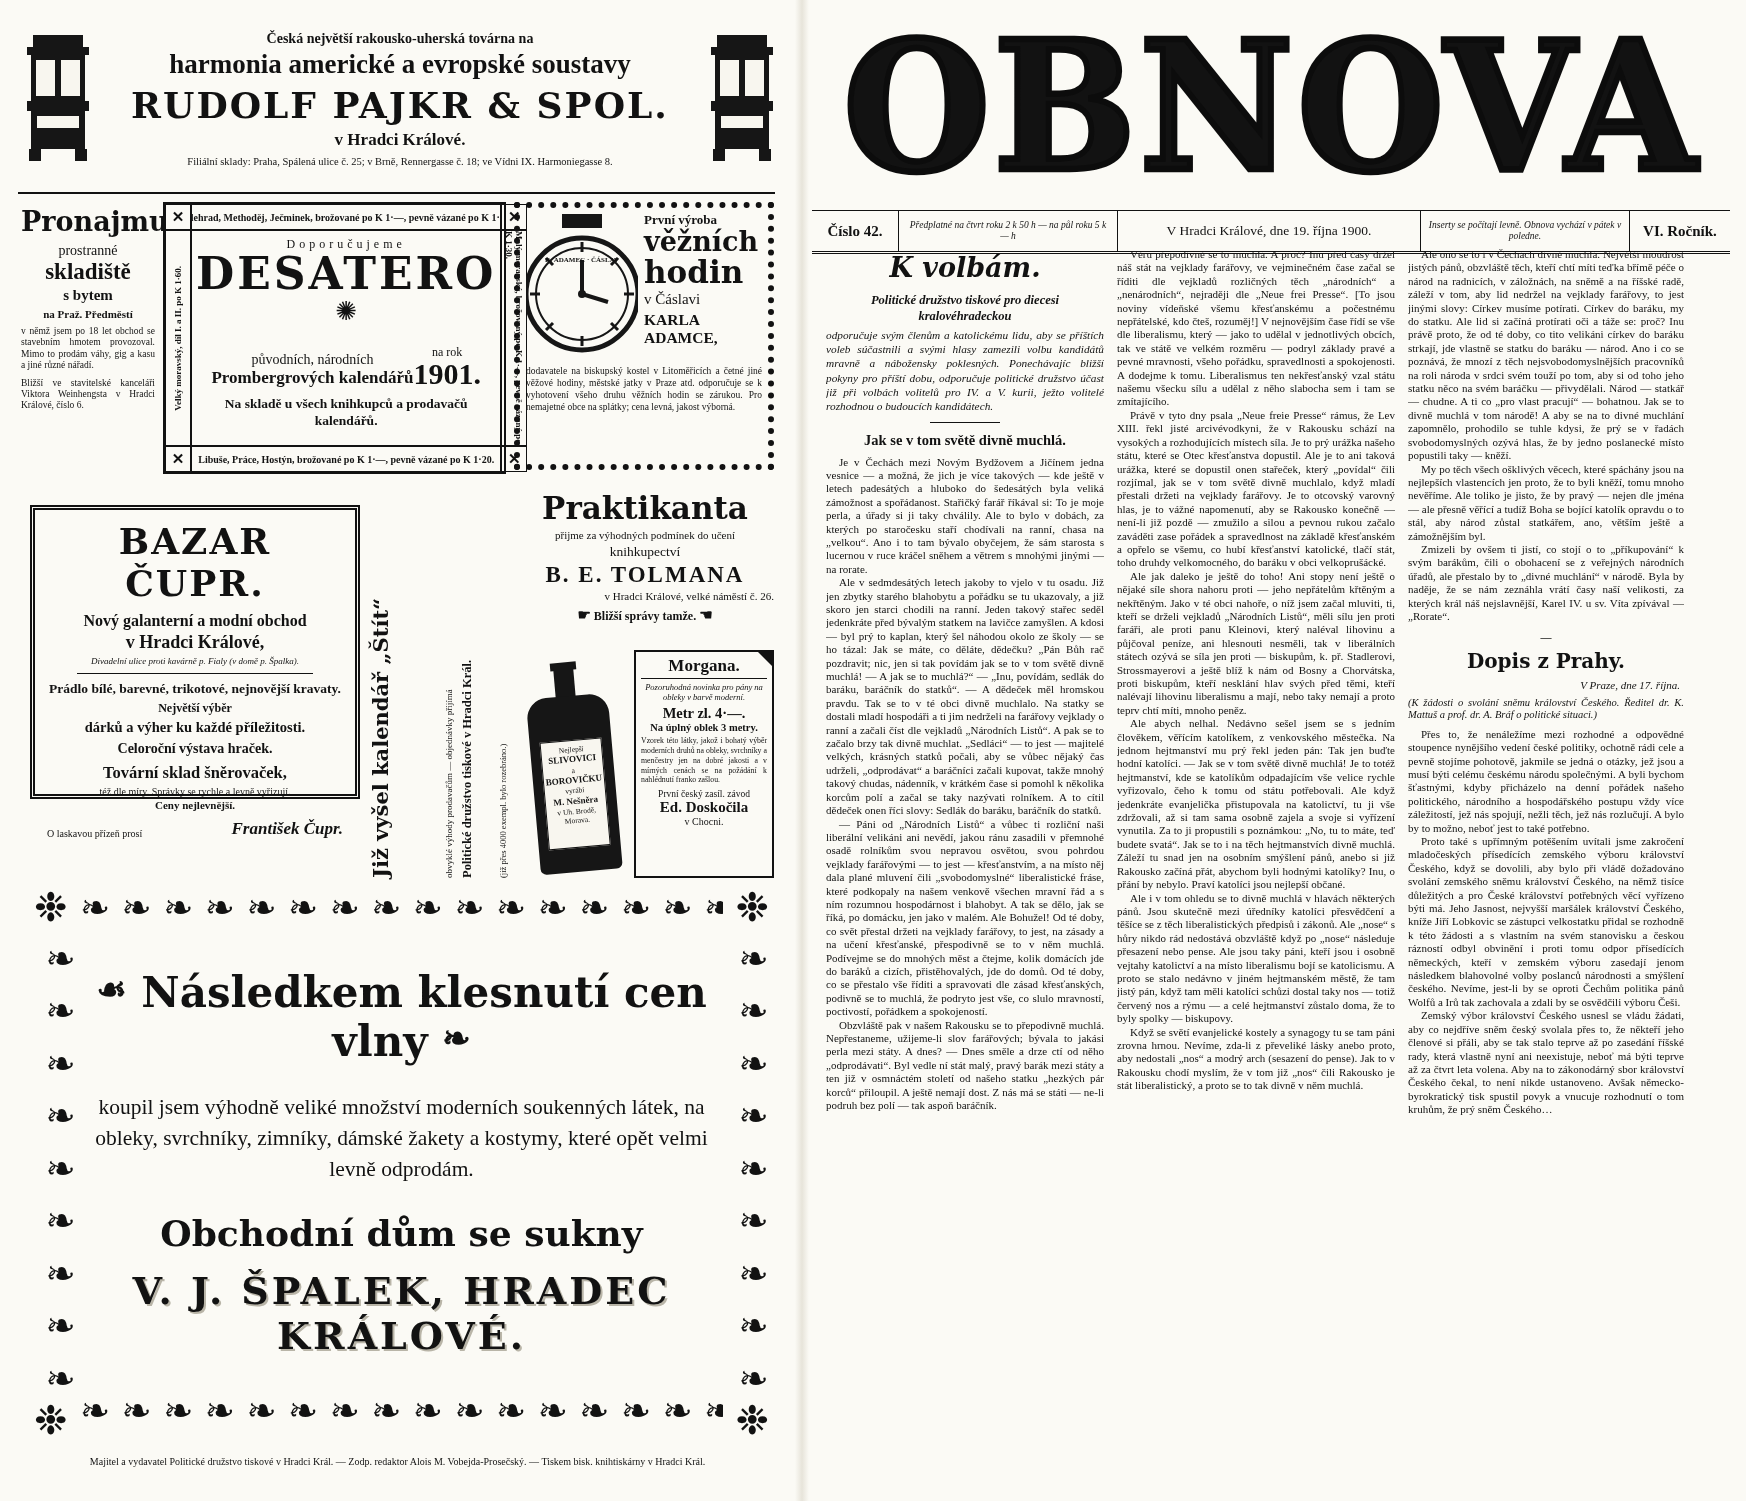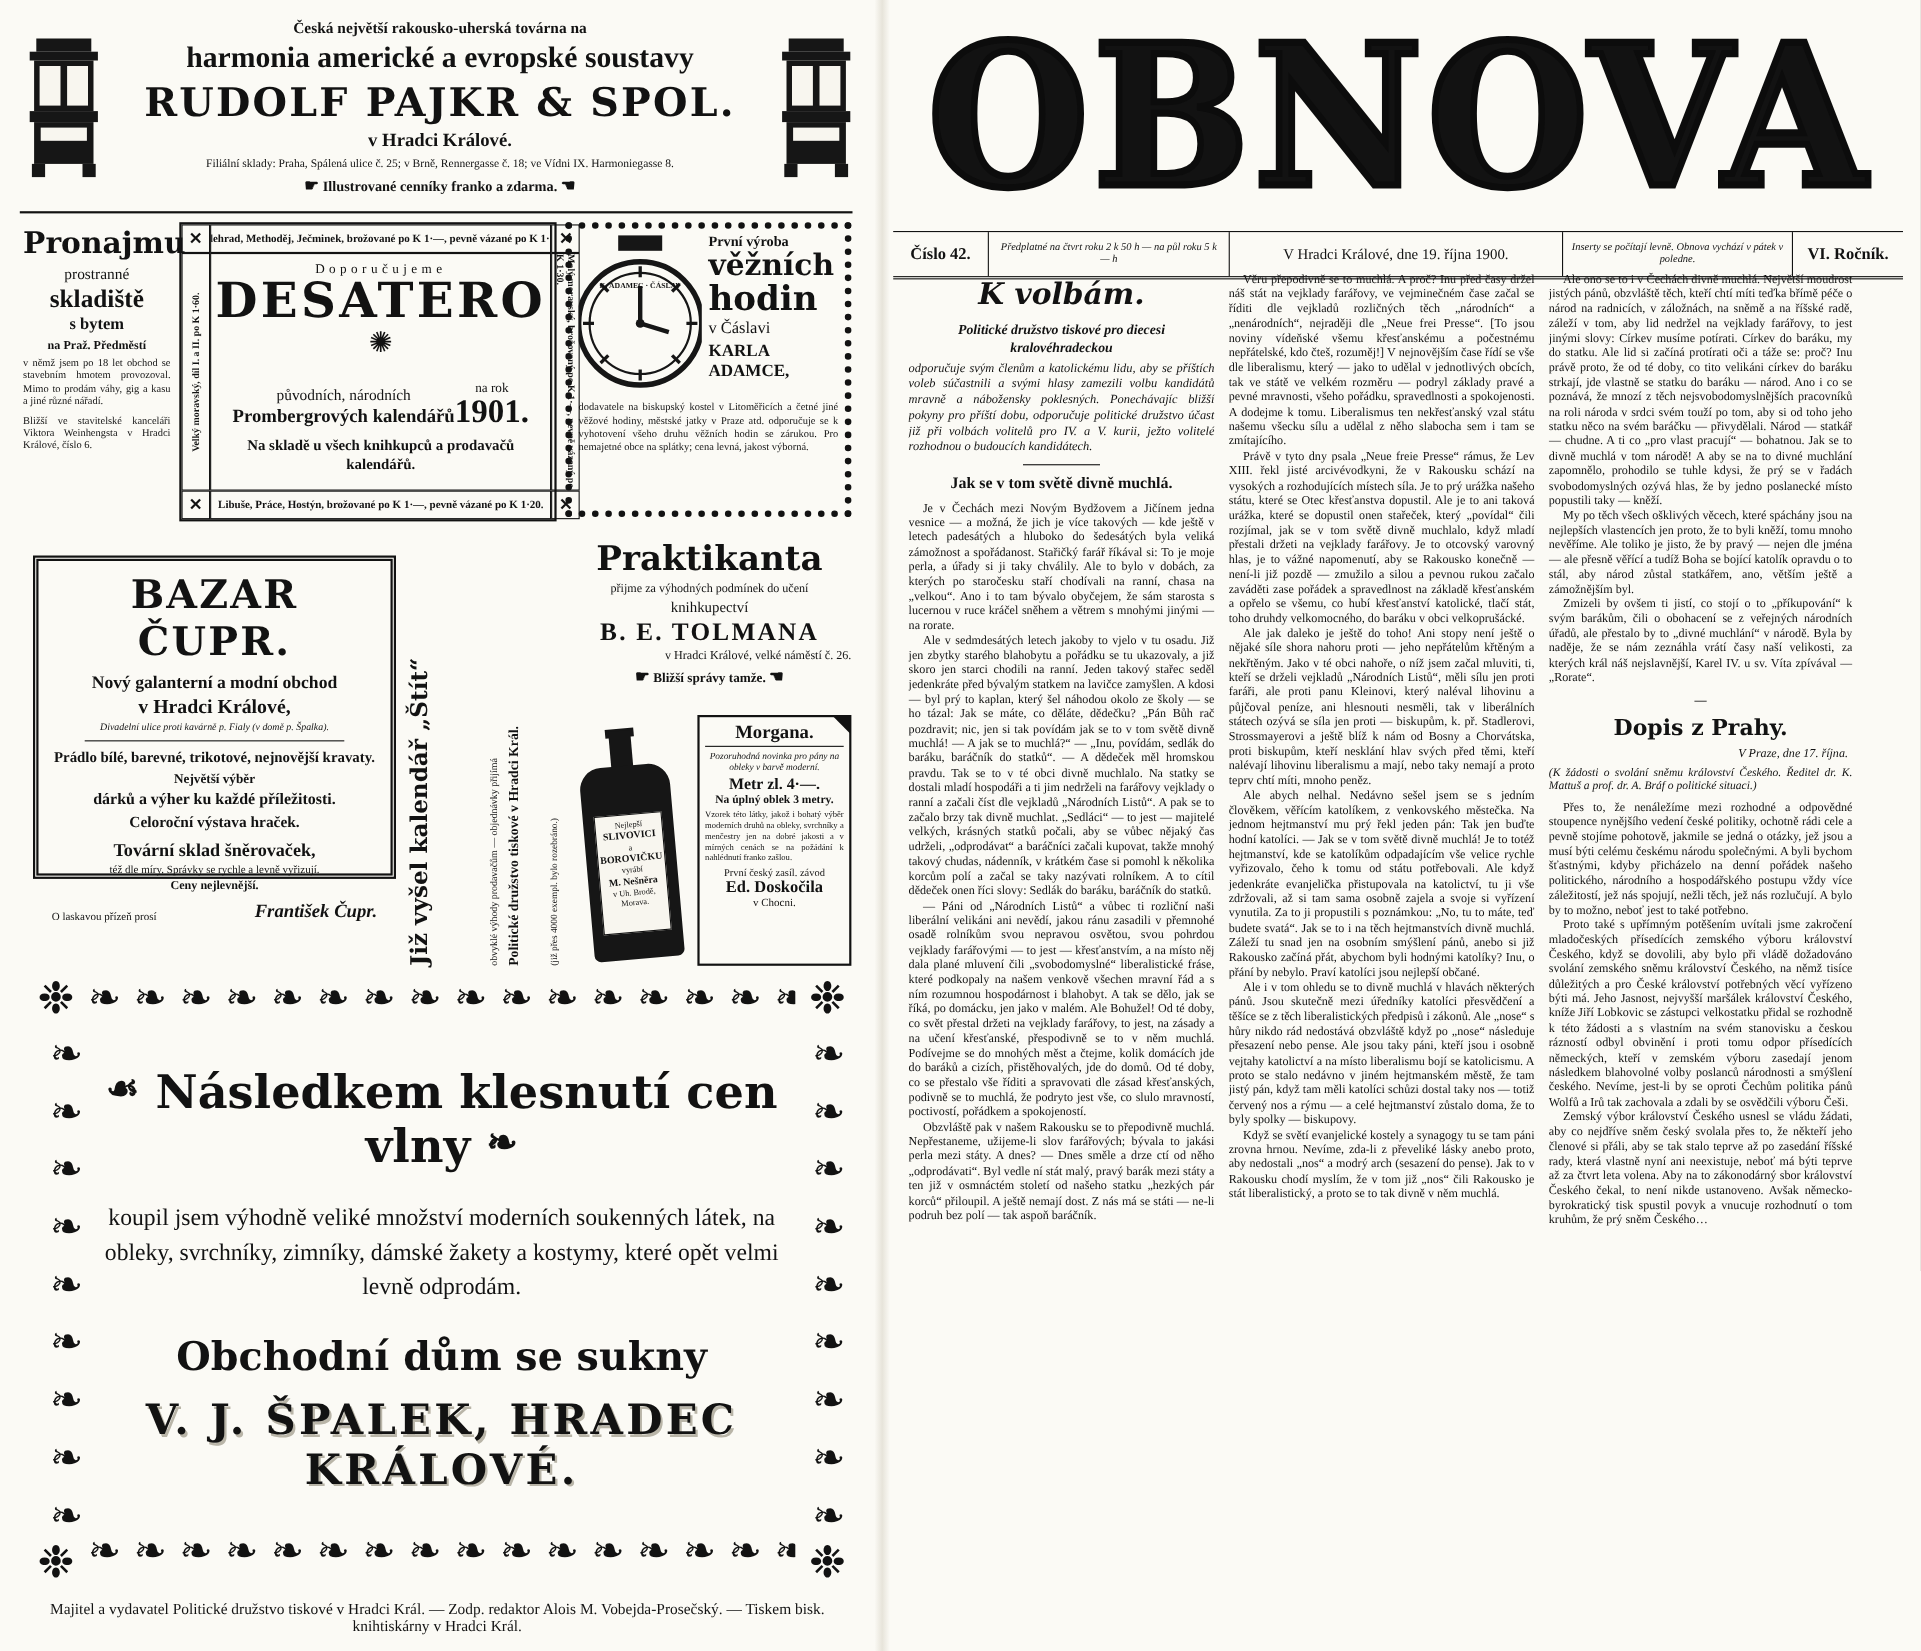--- a/index.html
+++ b/index.html
@@ -121,21 +121,21 @@
   .orn-right{right:4px;top:52px;width:46px;height:453px;font-size:36px;writing-mode:vertical-rl;white-space:nowrap;}
   .orn-corner{position:absolute;font-size:40px;line-height:1;}
   .vlna-in{position:absolute;left:58px;top:56px;width:631px;height:445px;text-align:center;}
   .vlna-title{font-size:42px;font-weight:bold;font-family:"DejaVu Serif",serif;margin-top:26px;}
   .vlna-flank{font-size:34px;vertical-align:6px;}
   .vlna-body{font-size:21.5px;margin:26px auto 0;width:620px;line-height:1.45;}
   .vlna-l1{font-size:36px;font-weight:bold;margin-top:26px;font-family:"DejaVu Serif",serif;}
   .vlna-name{font-size:38px;font-weight:bold;letter-spacing:3px;margin-top:14px;font-family:"DejaVu Serif",serif;text-shadow:2px 2px 0 #b9b5a8;}
   .vlna-l2{font-size:20px;font-weight:bold;margin-top:24px;}
 
-  .lfooter{left:15px;top:1456px;width:765px;font-size:14px;text-align:center;}
+  .lfooter{left:15px;top:1456px;width:765px;font-size:10px;text-align:center;}
 
   .fold{left:795px;top:0;width:14px;height:1501px;background:linear-gradient(90deg,#fbfaf5,#e7e4da,#fbfaf5);}
 
   
   .masthead-wrap{left:812px;top:6px;width:920px;height:200px;display:flex;align-items:center;justify-content:center;}
   .masthead{font-family:"DejaVu Serif",serif;font-weight:bold;font-size:168px;letter-spacing:4px;
             -webkit-text-stroke:6px #0c0c0c;transform:scaleY(1.06);line-height:1;}
   .ruleR1{left:812px;top:210px;width:918px;border-top:1px solid #121212;}
   .infobar{left:812px;top:211px;width:918px;height:40px;display:flex;align-items:stretch;}
   .ib{display:flex;flex-direction:column;justify-content:center;text-align:center;padding:1px 6px;}
@@ -181,25 +181,20 @@
         <rect x="4" y="118" width="12" height="12" fill="#161616"></rect>
         <rect x="50" y="118" width="12" height="12" fill="#161616"></rect>
       </svg>
     </span>
     <div class="pajkr-mid">
       <div class="pajkr-t1">Česká největší rakousko-uherská továrna na</div>
       <div class="pajkr-t2">harmonia americké a evropské soustavy</div>
       <div class="pajkr-co">RUDOLF PAJKR &amp; SPOL.</div>
       <div class="pajkr-city">v Hradci Králové.</div>
       <div class="pajkr-br">Filiální sklady: Praha, Spálená ulice č. 25; v Brně, Rennergasse č. 18; ve Vídni IX. Harmoniegasse 8.</div>
-      <div class="pajkr-note">
-        <span class="hand">☛</span>
-        <span>Illustrované cenníky franko a zdarma.</span>
-        <span class="hand">☚</span>
-      </div>
     </div>
     <span>
       <svg width="66" height="132" viewBox="0 0 66 132" aria-hidden="true">
         <rect x="8" y="4" width="50" height="12" fill="#161616"></rect>
         <rect x="2" y="16" width="62" height="8" fill="#161616"></rect>
         <rect x="6" y="24" width="54" height="46" fill="#161616"></rect>
         <rect x="11" y="29" width="19" height="36" fill="#f8f6ef"></rect>
         <rect x="36" y="29" width="19" height="36" fill="#f8f6ef"></rect>
         <rect x="2" y="70" width="62" height="10" fill="#161616"></rect>
         <rect x="6" y="80" width="54" height="38" fill="#161616"></rect>

